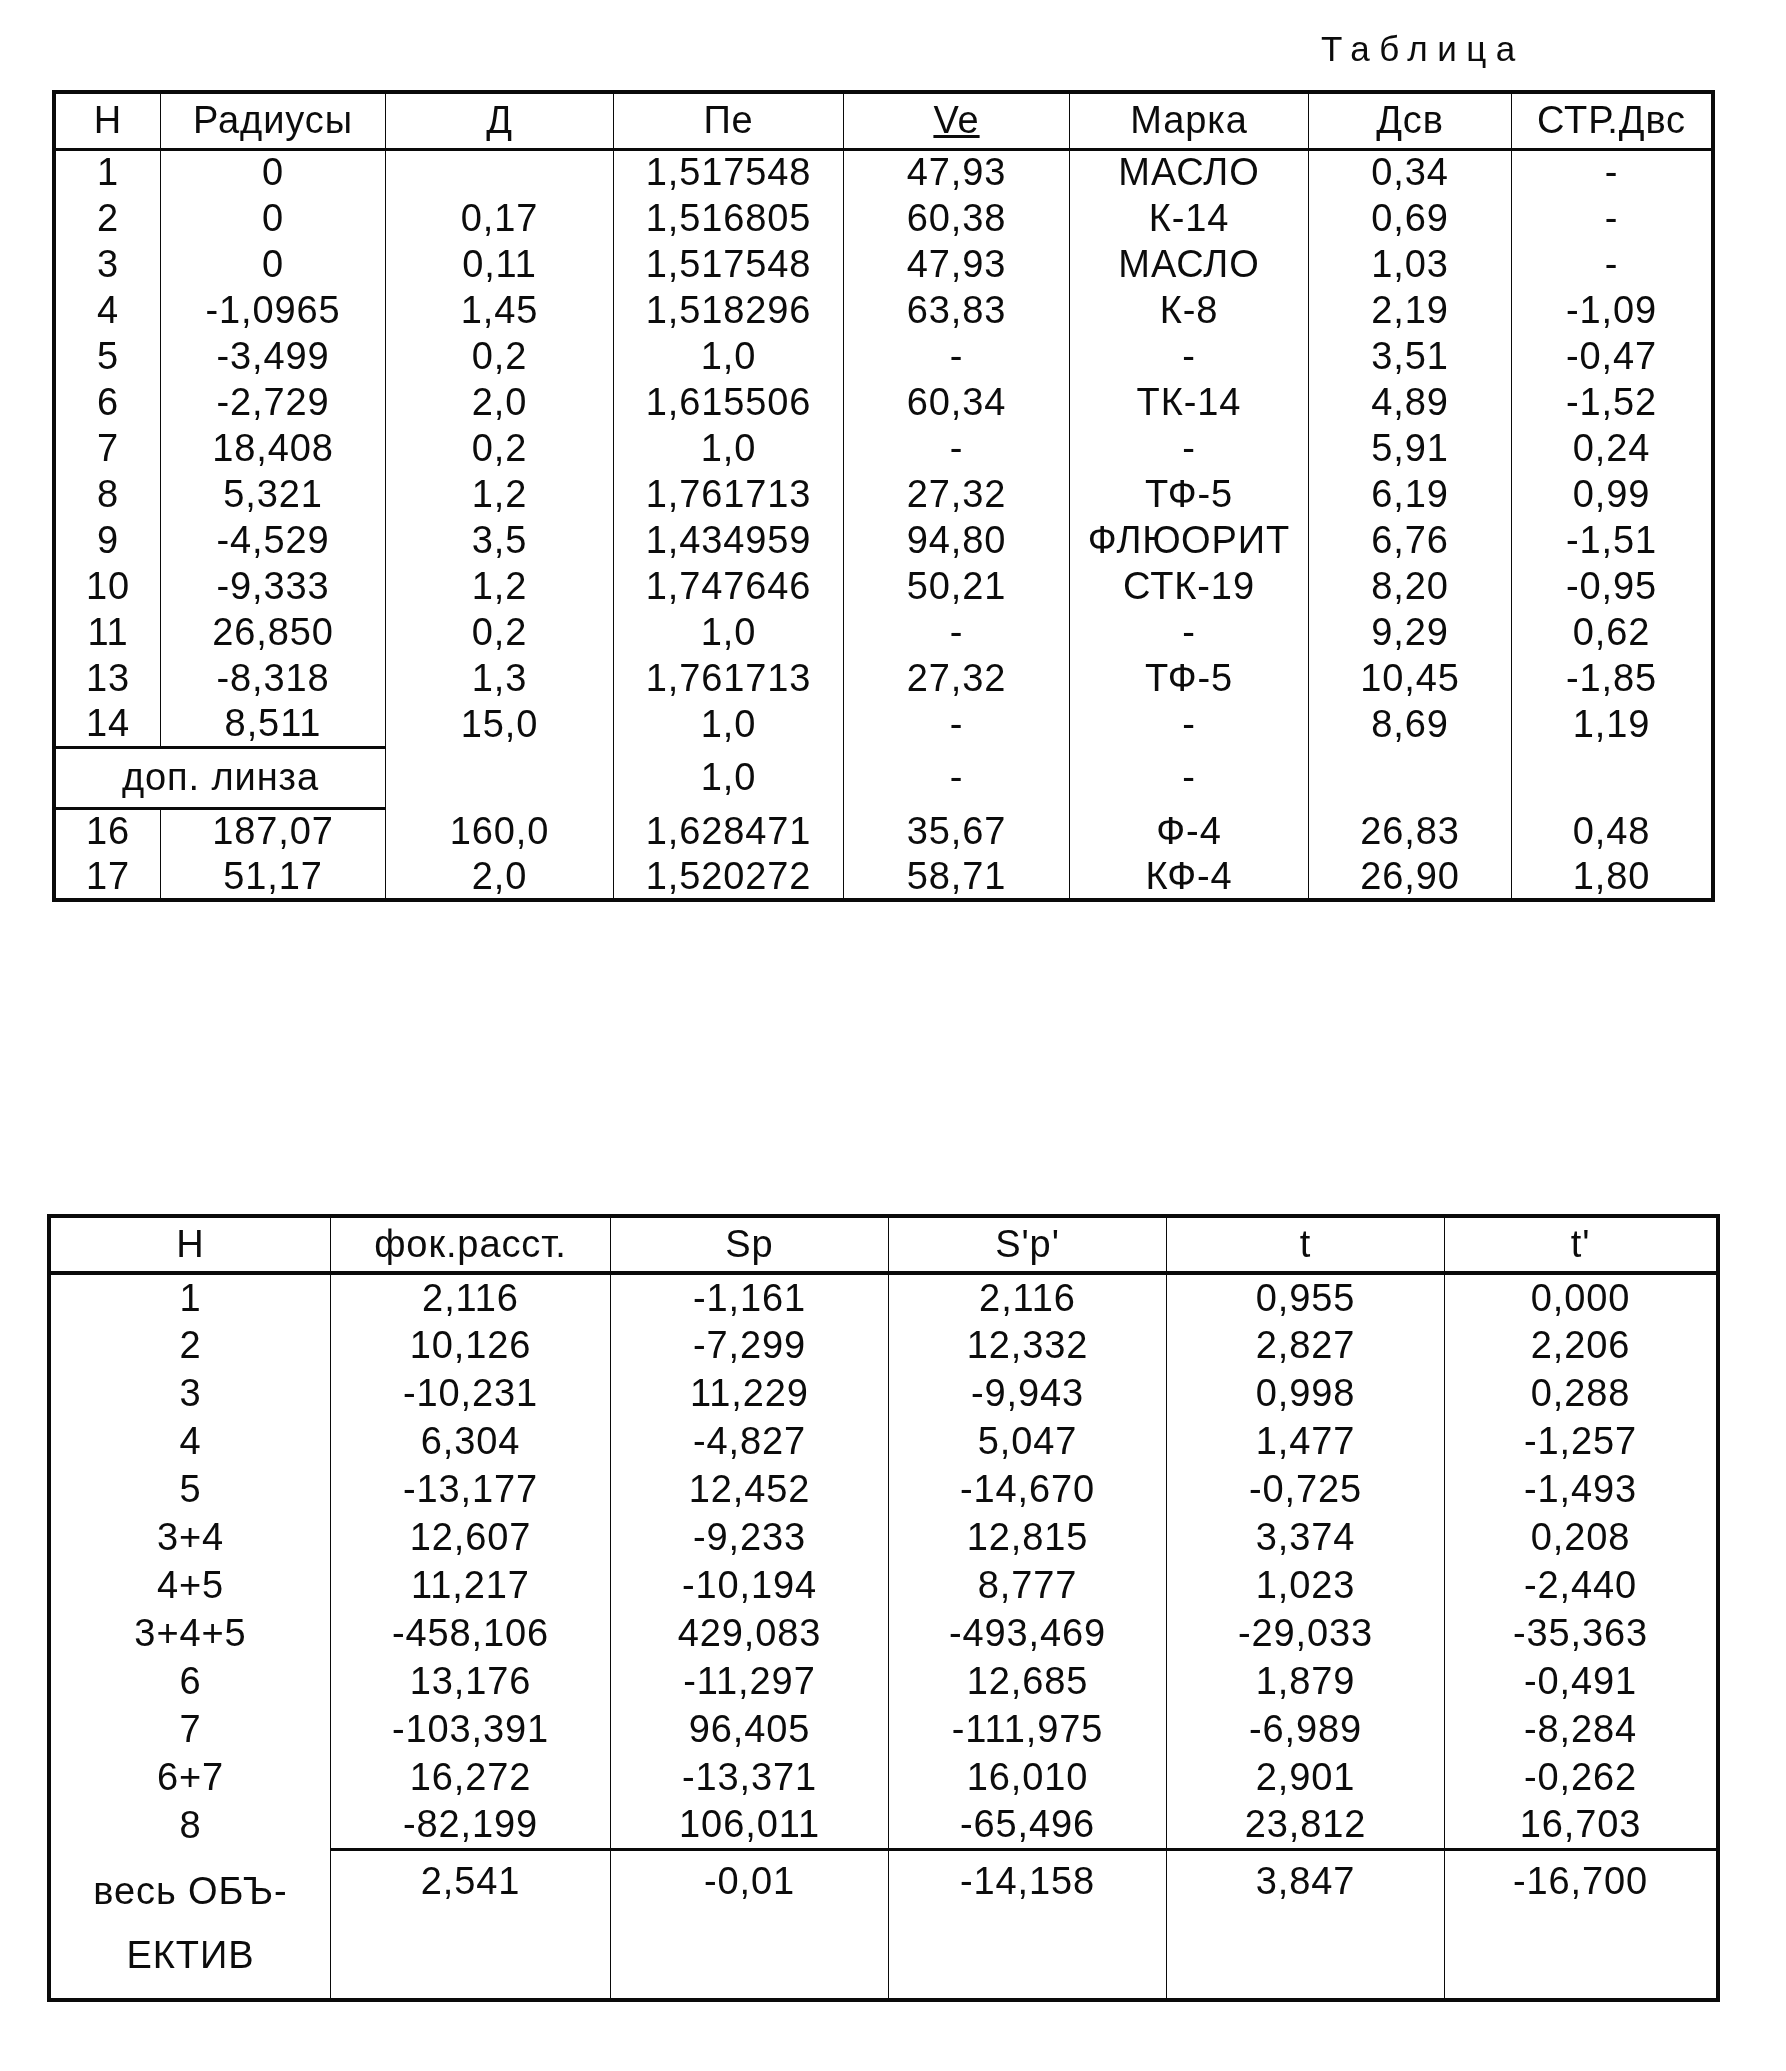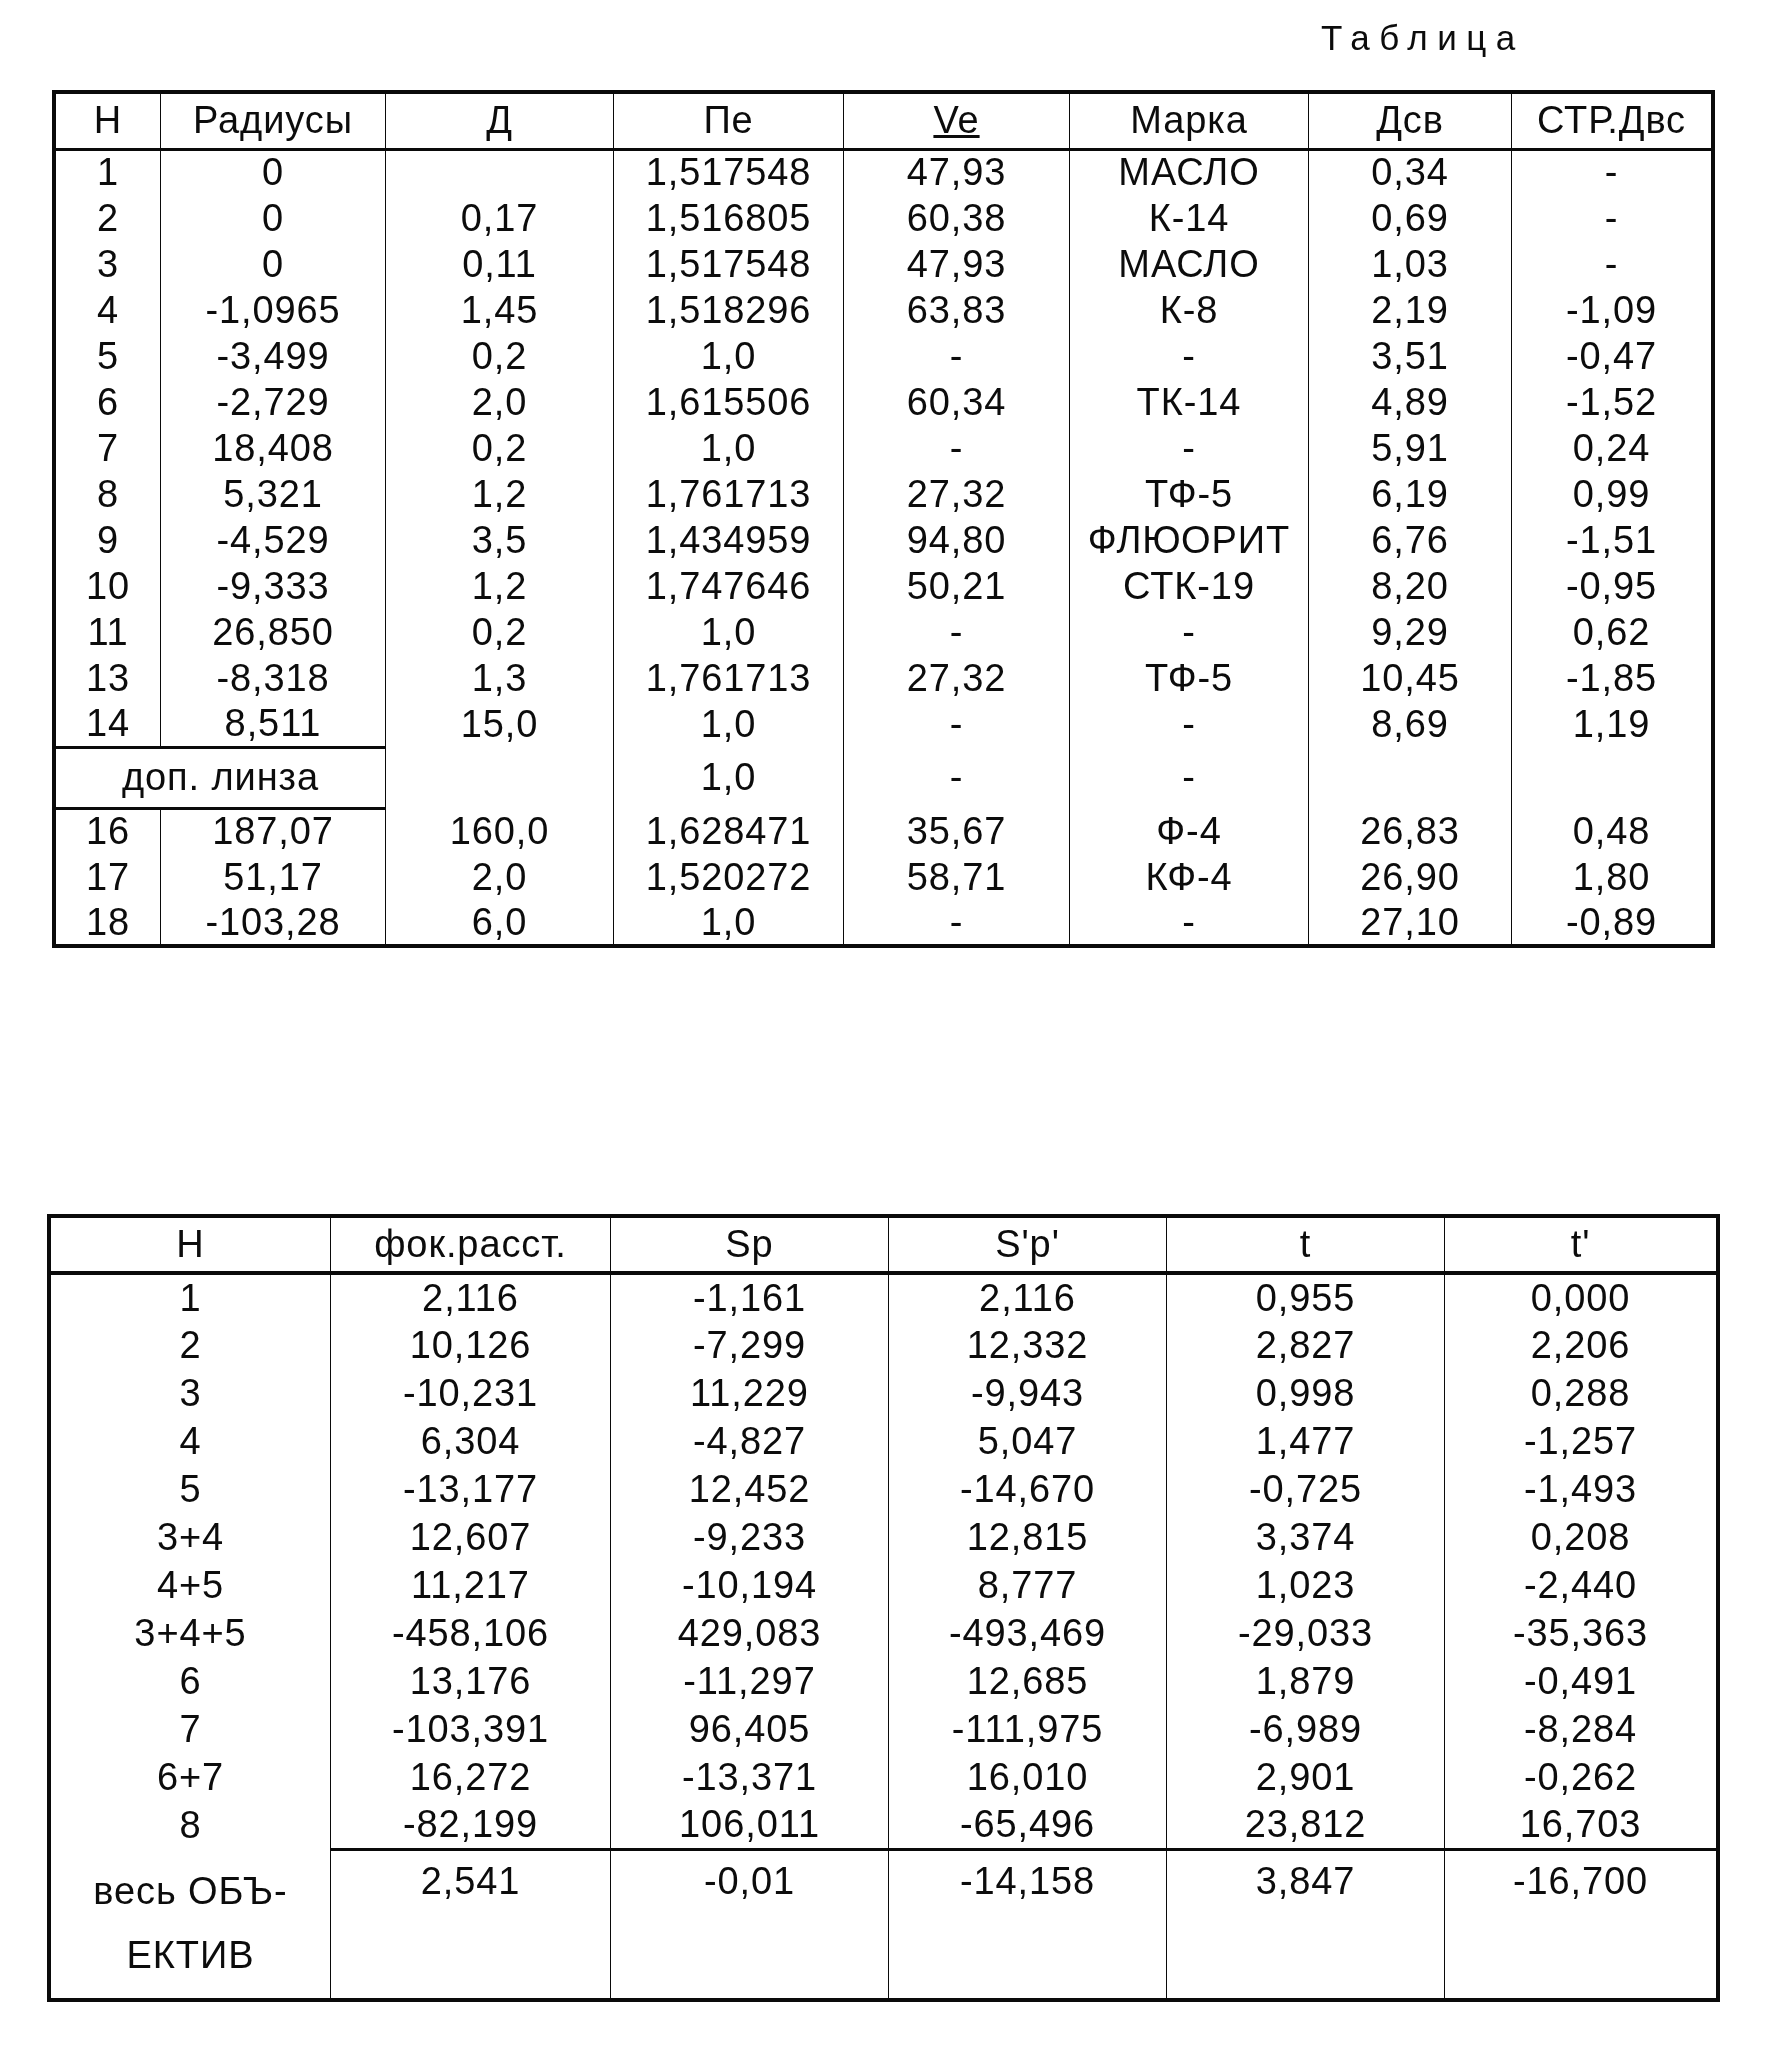--- a/index.html
+++ b/index.html
@@ -10,21 +10,21 @@
   .page {
     position: relative;
     width: 1787px;
     height: 2072px;
     background: #ffffff;
     color: #0c0c0c;
     font-family: "Liberation Sans", "DejaVu Sans", sans-serif;
   }
   .doc-title {
     position: absolute;
-    top: 18px;
+    top: 29px;
     left: 1321px;
     font-size: 35px;
     letter-spacing: 9.5px;
     color: #0c0c0c;
     white-space: nowrap;
   }
   table {
     border-collapse: collapse;
     table-layout: fixed;
     position: absolute;
@@ -262,30 +262,20 @@
         <tr>
           <td>17</td>
           <td>51,17</td>
           <td>2,0</td>
           <td>1,520272</td>
           <td>58,71</td>
           <td>КФ-4</td>
           <td>26,90</td>
           <td>1,80</td>
         </tr>
-        <tr>
-          <td>18</td>
-          <td>-103,28</td>
-          <td>6,0</td>
-          <td>1,0</td>
-          <td>-</td>
-          <td>-</td>
-          <td>27,10</td>
-          <td>-0,89</td>
-        </tr>
       </tbody>
   </table>
 
   <table id="t2">
     <thead>
       <tr id="t2-head">
           <th>Н</th>
           <th>фок.расст.</th>
           <th>Sp</th>
           <th>S'p'</th>

